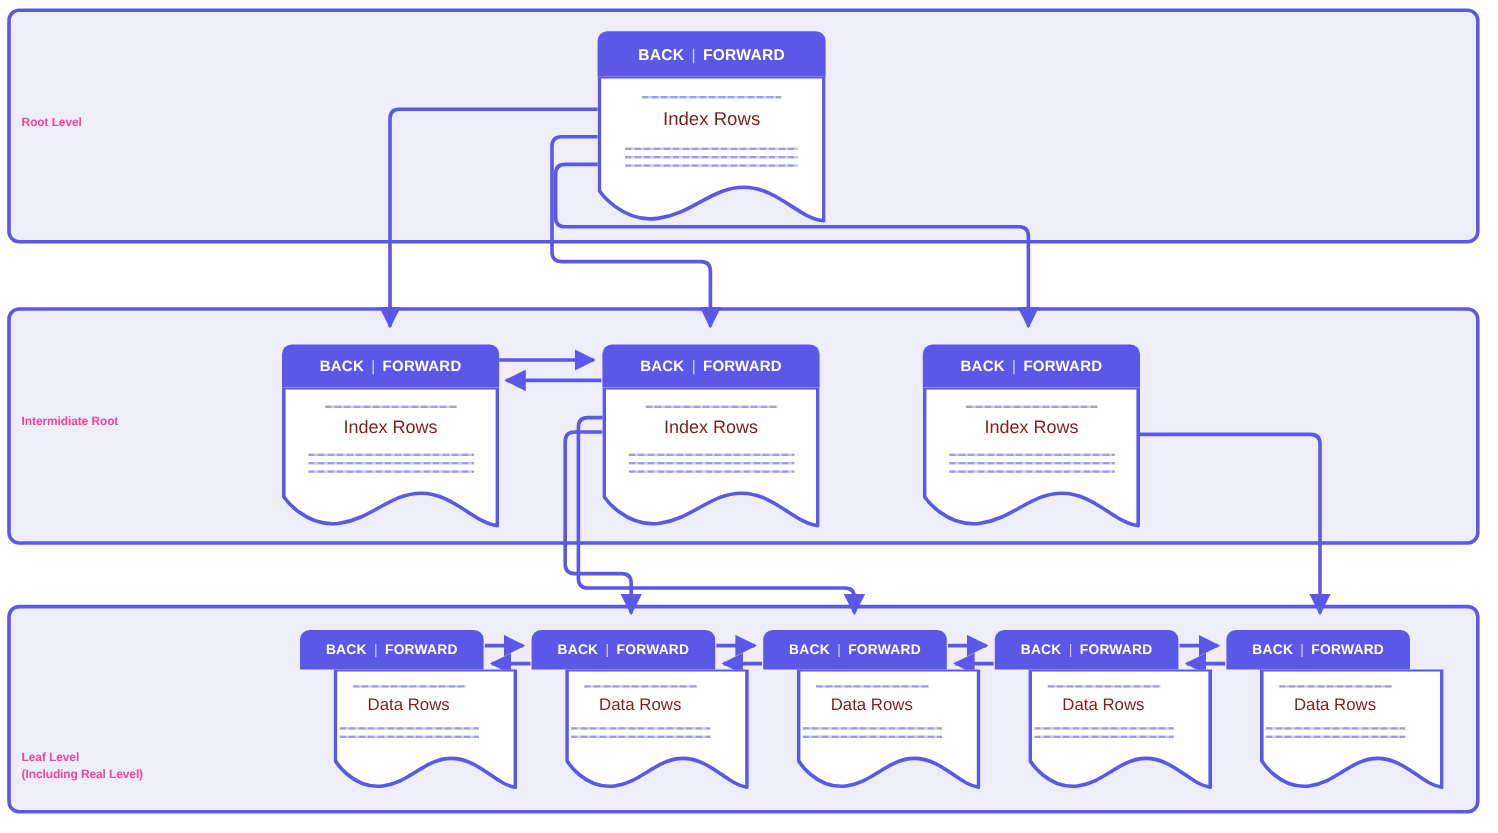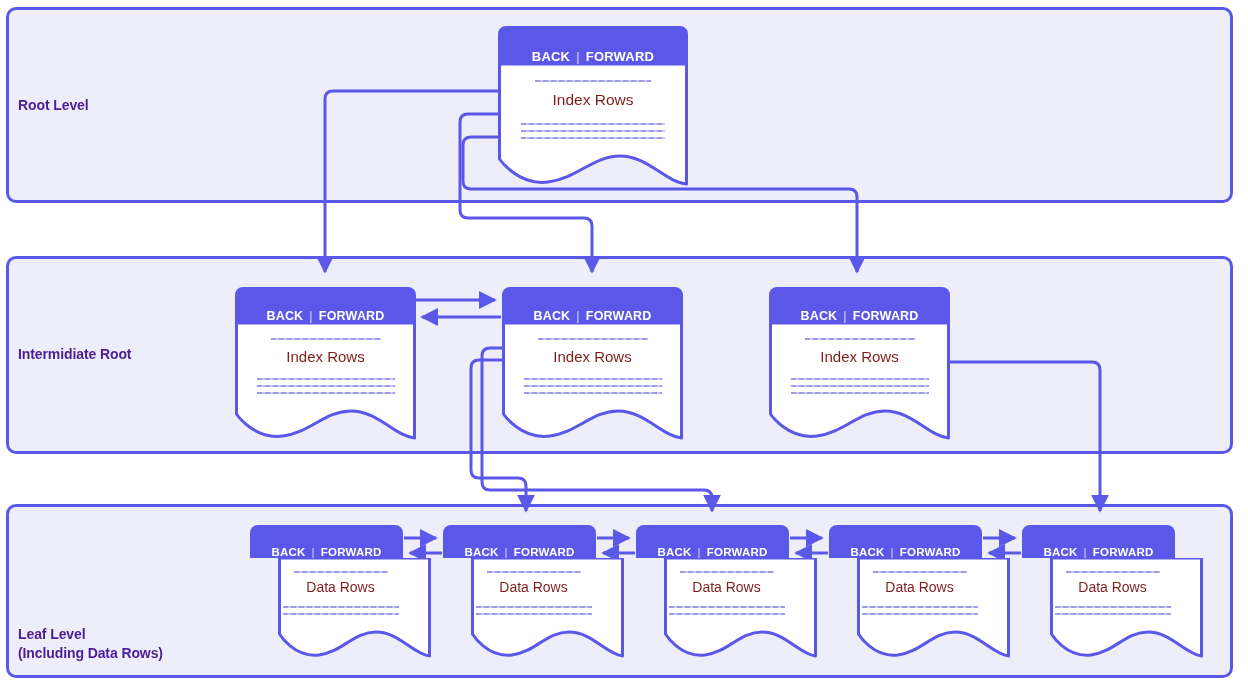--- a/index.html
+++ b/index.html
@@ -22,23 +22,23 @@
     background:#eeeefb;
     border:3px solid #5B57E8;
     border-radius:10px;
   }
   #level-root{ left:6px;  top:7px;   width:1227px; height:196px; }
   #level-mid { left:6px;  top:256px; width:1227px; height:198px; }
   #level-leaf{ left:6px;  top:504px; width:1227px; height:174px; }
 
   .level-label{
     position:absolute;
-    font-size:14px;
+    font-size:10px;
     font-weight:bold;
-    color:#4c1d95;
+    color:#ec4899;
     line-height:1.35;
     letter-spacing:-0.1px;
     white-space:pre-line;
     z-index:6;
   }
   #label-root{ left:18px; top:96px; }
   #label-mid { left:18px; top:345px; }
   #label-leaf{ left:18px; top:625px; }
 
   
@@ -61,21 +61,21 @@
     width:100%;
     box-sizing:border-box;
     background:#5B57E8;
     border-radius:8px 8px 0 0;
     color:#ffffff;
     text-align:center;
     font-weight:bold;
     letter-spacing:0.2px;
     white-space:nowrap;
     display:flex;
-    align-items:flex-end;
+    align-items:center;
     justify-content:center;
   }
   .node .card-head .sep{
     display:inline-block;
     margin:0 6px;
     opacity:0.75;
     font-weight:400;
   }
   .node .card-body{
     position:absolute;
@@ -129,21 +129,21 @@
 
 <div id="stage">
 
   <div class="level-box" id="level-root"></div>
   <div class="level-box" id="level-mid"></div>
   <div class="level-box" id="level-leaf"></div>
 
   <div class="level-label" id="label-root">Root Level</div>
   <div class="level-label" id="label-mid">Intermidiate Root</div>
   <div class="level-label" id="label-leaf">Leaf Level
-(Including Data Rows)</div>
+(Including Real Level)</div>
 
   <svg id="wires" viewBox="0 0 1248 694" xmlns="http://www.w3.org/2000/svg">
     <defs>
       <marker id="ah" viewBox="0 0 10 10" refX="9" refY="5" markerWidth="6" markerHeight="6" orient="auto-start-reverse">
         <path d="M0,0 L10,5 L0,10 z" fill="#5B57E8"></path>
       </marker>
     </defs>
     <g fill="none" stroke="#5B57E8" stroke-width="3" stroke-linecap="butt" stroke-linejoin="round">
 
       <path d="M 498,91 L 333,91 Q 325,91 325,99 L 325,272" marker-end="url(#ah)"></path>

